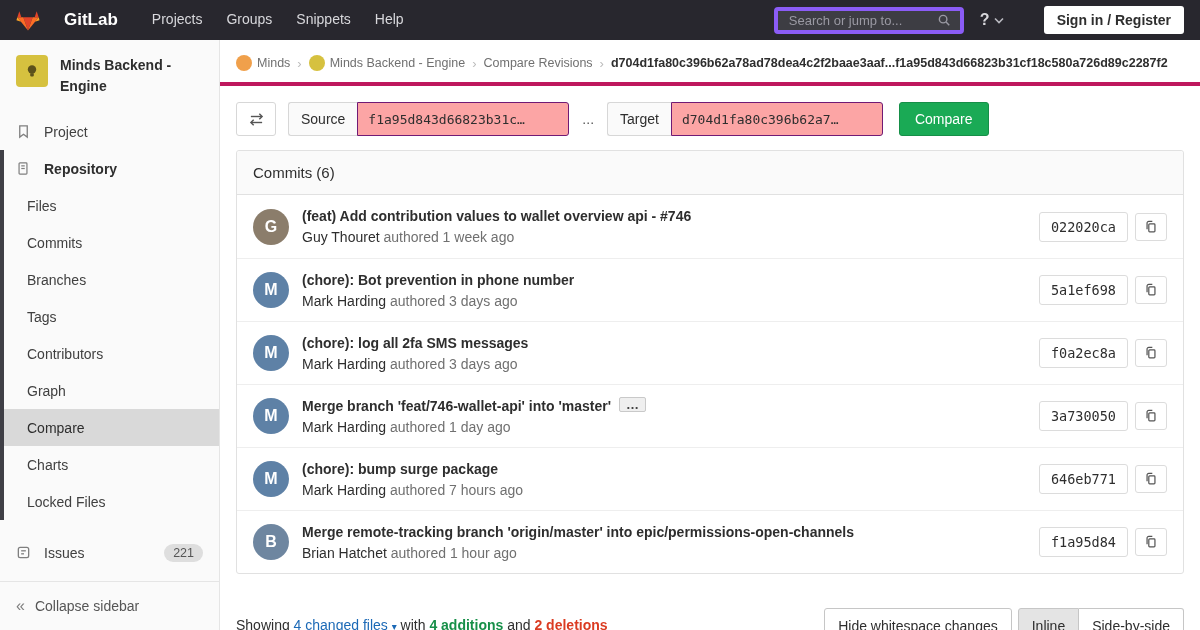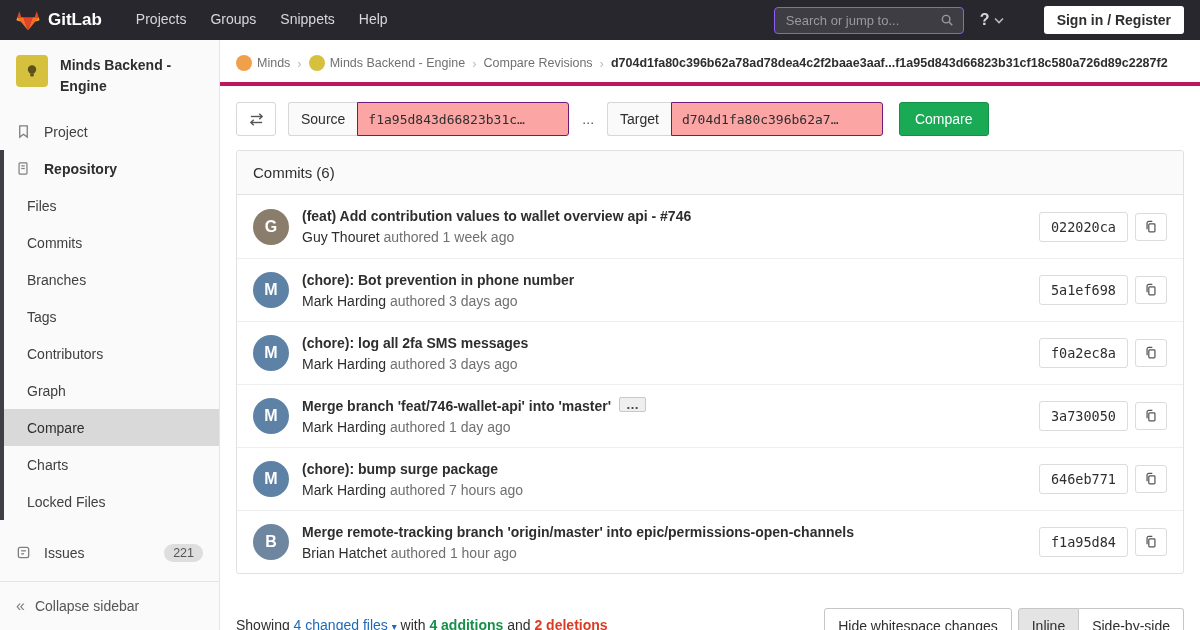--- a/index.html
+++ b/index.html
@@ -13,26 +13,26 @@
   *{box-sizing:border-box;}
   html,body{margin:0;padding:0;}
   body{
     width:1200px;height:630px;overflow:hidden;background:#fff;
     font-family:"Liberation Sans","DejaVu Sans",sans-serif;color:#2e2e2e;font-size:14px;
   }
   .mono{font-family:"DejaVu Sans Mono","Liberation Mono",monospace;}
 
   
   .navbar{height:40px;background:var(--navbar-bg);display:flex;align-items:center;padding:0 16px;}
-  .brand{display:flex;align-items:center;gap:8px;cursor:pointer;}
+  .brand{display:flex;align-items:center;gap:24px;cursor:pointer;}
   .brand-name{color:#fff;font-weight:bold;font-size:17px;}
   .nav-menu{display:flex;margin-left:22px;height:42px;}
   .nav-menu-item{color:#d8d8dc;font-size:14px;padding:0 12px;line-height:40px;cursor:pointer;white-space:nowrap;}
   .nav-right{margin-left:auto;display:flex;align-items:center;gap:16px;}
-  .searchbox{width:190px;height:27px;background:rgba(255,255,255,0.10);border:1px solid #8b5cf6;border-radius:4px;display:flex;align-items:center;padding:0 9px;}
+  .searchbox{width:190px;height:27px;background:rgba(255,255,255,0.10);border:4px solid #8b5cf6;border-radius:4px;display:flex;align-items:center;padding:0 9px;}
   .searchbox input{flex:1;min-width:0;background:transparent;border:none;outline:none;color:#d5d5da;font-size:13px;font-family:inherit;}
   .searchbox input::placeholder{color:#9a99a3;}
   .search-icon{display:flex;color:#9a99a3;margin-left:6px;}
   .help-menu{display:flex;align-items:center;gap:4px;color:#d8d8dc;cursor:pointer;}
   .help-q{font-size:16px;font-weight:bold;}
   .chev{display:flex;color:#b9b9c0;}
   .signin-btn{background:#fff;color:#2e2e2e;border:none;border-radius:3px;padding:6px 13px;font-size:14px;font-weight:600;font-family:inherit;cursor:pointer;margin-left:24px;}
 
   
   .layout{display:flex;height:590px;}

